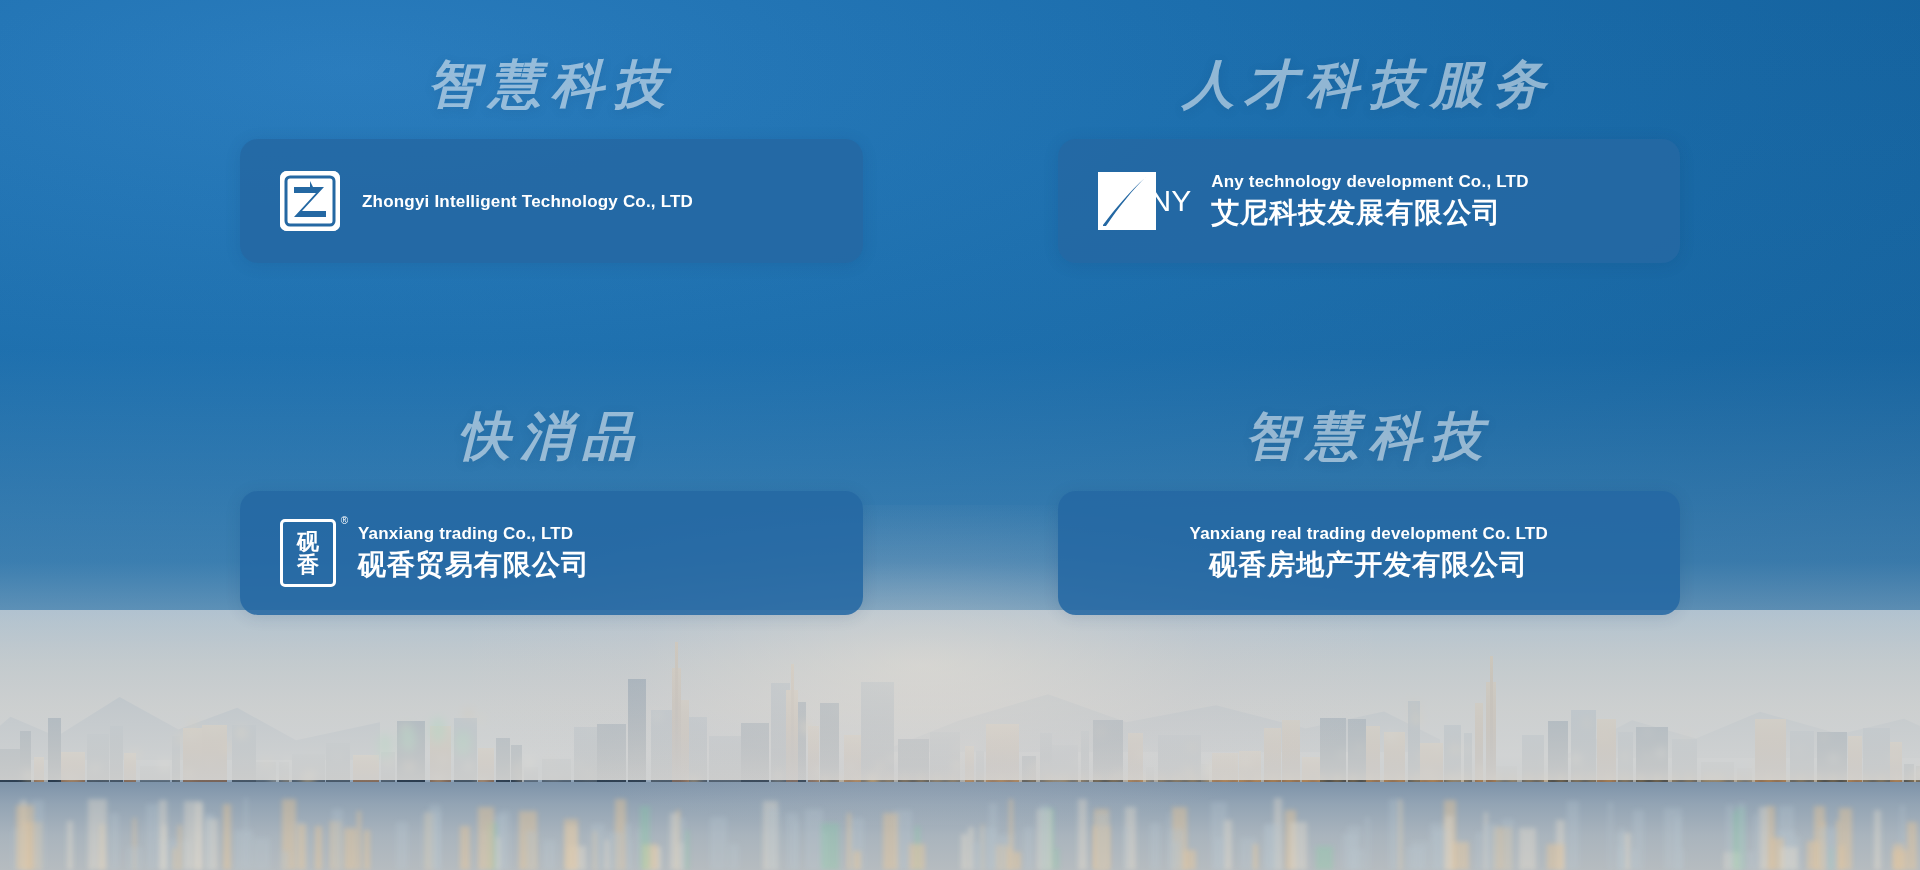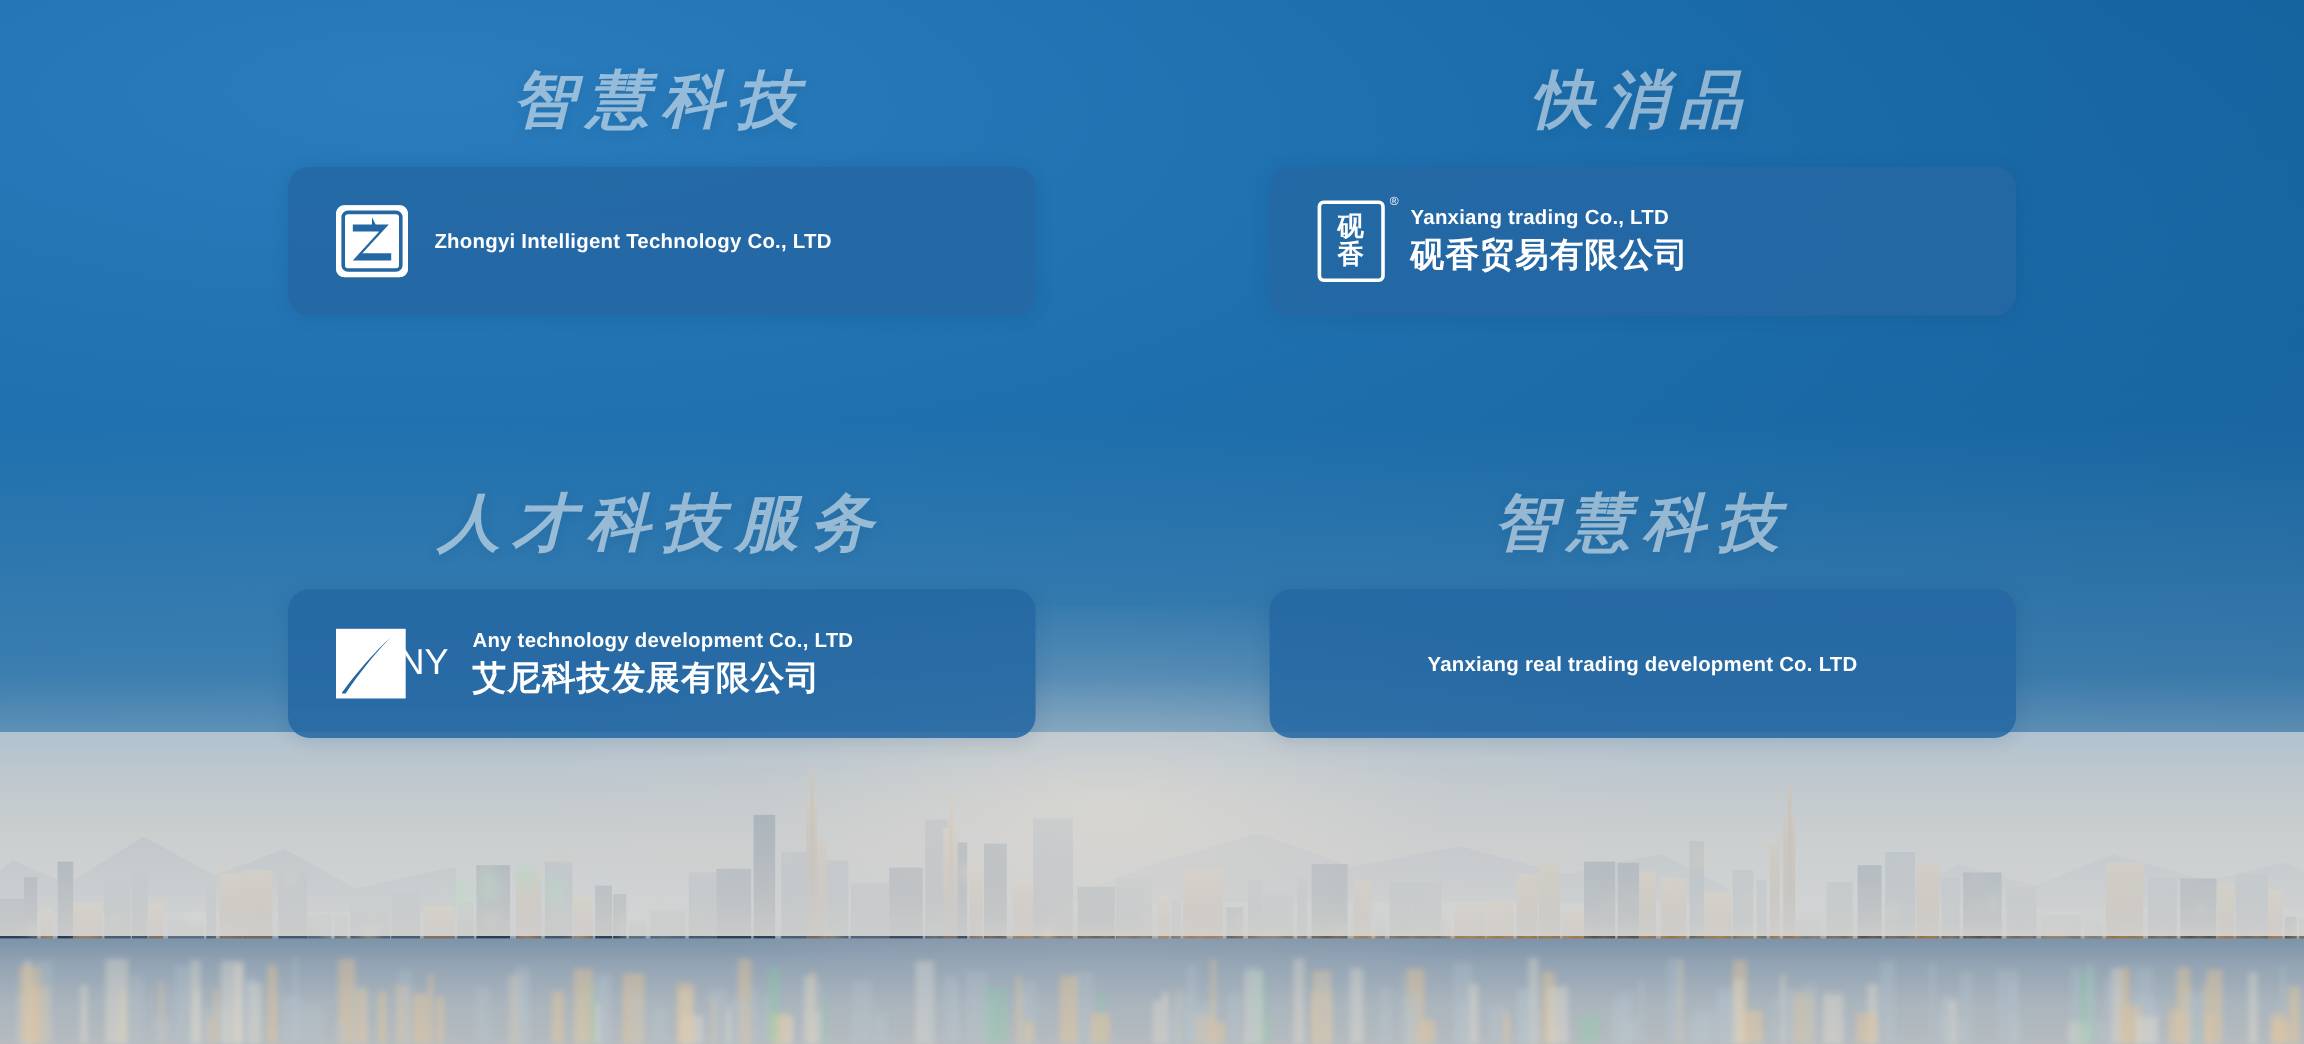--- a/index.html
+++ b/index.html
@@ -698,37 +698,20 @@
             <path d="M14 16 L44 16 L22 40 L46 40 L46 46 L14 46 L36 22 L14 22 Z" fill="#2468a3"></path>
             <path d="M30 10 L36 22 L30 20 Z" fill="#2468a3"></path>
           </svg>
         </div>
         <div class="names">
           <div class="name-en">Zhongyi Intelligent Technology Co., LTD</div>
         </div>
       </div>
     </div>
 
-    <div class="cell right">
-      <div class="sector-title">快消品</div>
-      <div class="card">
-        <div class="logo logo-seal">
-          <div class="seal-box">
-            <span class="ch">砚</span>
-            <span class="ch">香</span>
-          </div>
-          <span class="reg">®</span>
-        </div>
-        <div class="names">
-          <div class="name-en">Yanxiang trading Co., LTD</div>
-          <div class="name-cn">砚香贸易有限公司</div>
-        </div>
-      </div>
-    </div>
-
     <div class="cell left">
       <div class="sector-title">人才科技服务</div>
       <div class="card">
         <div class="logo-any">
           <div class="sq">
             <svg width="58" height="58" viewBox="0 0 58 58" aria-hidden="true">
               <rect width="58" height="58" fill="#ffffff"></rect>
               <path d="M48 4 C34 14 18 34 6 54 L12 54 C24 34 38 16 50 6 Z" fill="#2468a3" opacity="0"></path>
               <path d="M47 6 C33 18 16 38 5 53 L5 54 L8 54 C20 36 36 16 48 5 Z" fill="#2468a3"></path>
               <path d="M30 10 L46 52 L36 52 L30 32 L24 52 L14 52 Z" fill="#ffffff" opacity="0"></path>
@@ -738,22 +721,40 @@
           <span class="ny">NY</span>
         </div>
         <div class="names">
           <div class="name-en">Any technology development Co., LTD</div>
           <div class="name-cn">艾尼科技发展有限公司</div>
         </div>
       </div>
     </div>
 
     <div class="cell right">
+      <div class="sector-title">快消品</div>
+      <div class="card">
+        <div class="logo logo-seal">
+          <div class="seal-box">
+            <span class="ch">砚</span>
+            <span class="ch">香</span>
+          </div>
+          <span class="reg">®</span>
+        </div>
+        <div class="names">
+          <div class="name-en">Yanxiang trading Co., LTD</div>
+          <div class="name-cn">砚香贸易有限公司</div>
+        </div>
+      </div>
+    </div>
+
+    <div class="cell right">
       <div class="sector-title">智慧科技</div>
       <div class="card center">
         <div class="names">
           <div class="name-en">Yanxiang real trading development Co. LTD</div>
+          <div class="name-cn">砚香房地产开发有限公司</div>
         </div>
       </div>
     </div>
 
   </div>
 </div>
 
 </body></html>

